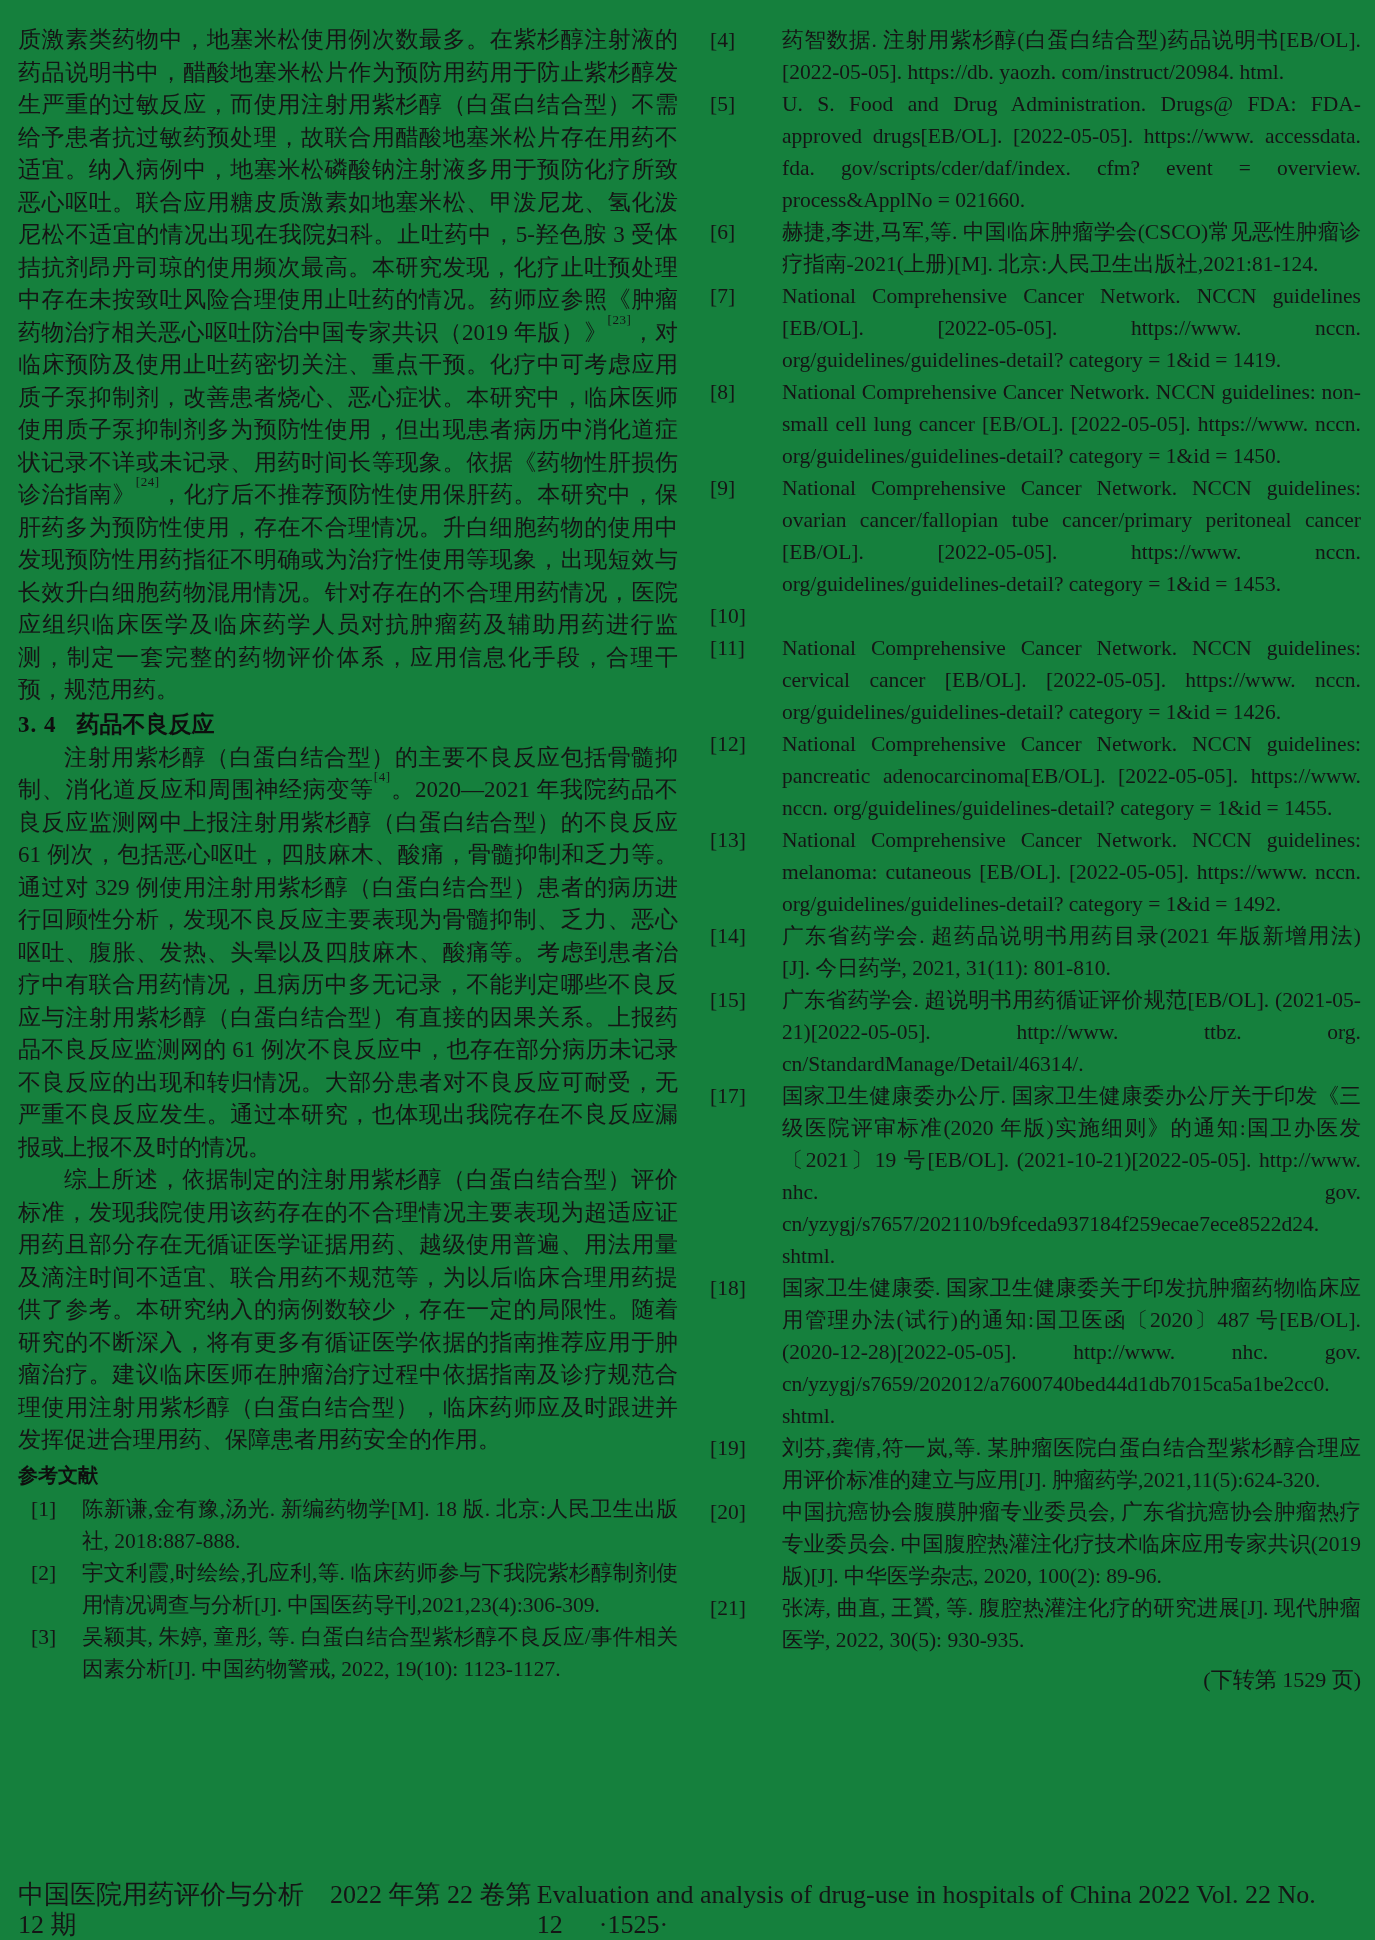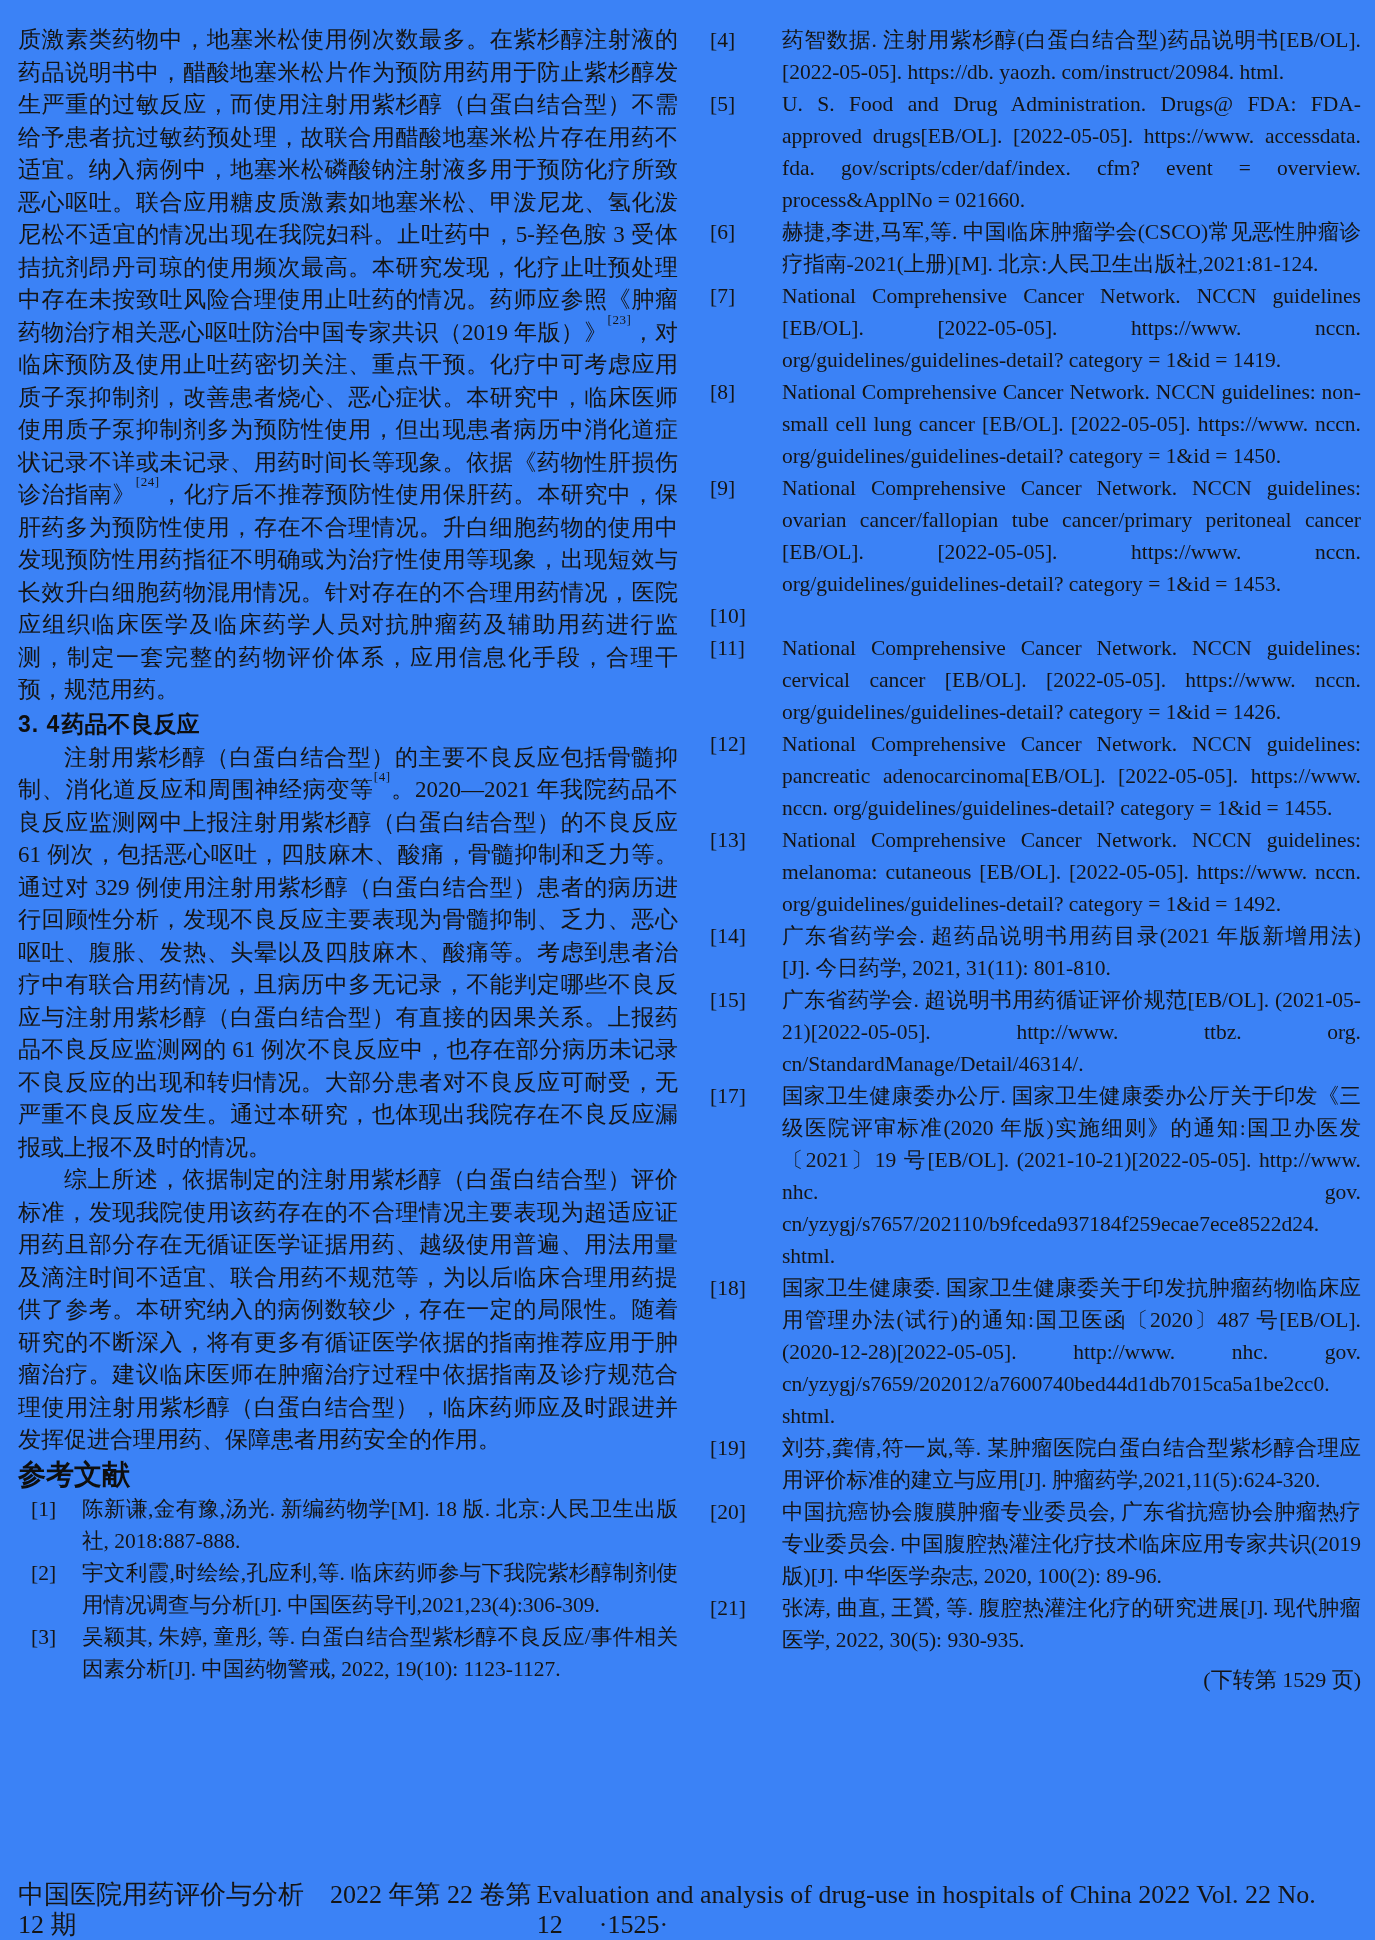--- a/index.html
+++ b/index.html
@@ -1,20 +1,20 @@
 <!DOCTYPE html>
 <html><head>
 <meta charset="utf-8">
 <style>
   * { margin:0; padding:0; box-sizing:border-box; }
   html,body { background:#ffffff; }
   #page {
     position:relative;
     width:1375px; height:1940px;
-    background:#3b82f6;
+    background:#15803d;
     color:#141414;
     font-family:"Liberation Serif","DejaVu Serif",serif;
     overflow:hidden;
   }
   .col-left  { position:absolute; left:18px;  top:24px; width:660px; }
   .col-right { position:absolute; left:708px; top:24px; width:653px; }
 
   .para {
     font-size:23px; line-height:32.5px;
     text-align:justify; color:#151515;
@@ -23,24 +23,24 @@
   sup.cite {
     font-size:13px; line-height:0;
     position:relative; top:-0.55em;
     letter-spacing:0.5px;
   }
   .sec-heading {
     font-family:"Liberation Sans","DejaVu Sans",sans-serif;
     font-weight:bold; font-size:23px; line-height:35px;
     color:#0e0e0e;
   }
-  .sec-heading .sec-num { margin-right:1px; letter-spacing:1px; }
+  .sec-heading .sec-num { margin-right:20px; letter-spacing:1px;font-family:Liberation Serif, serif; }
   .refs-heading {
     font-family:"Liberation Sans","DejaVu Sans",sans-serif;
-    font-weight:bold; font-size:28px; line-height:36px;
+    font-weight:bold; font-size:20px; line-height:36px;
     color:#0e0e0e;
   }
   .ref { display:flex; font-size:21.5px; line-height:32px; color:#151515; }
   .col-left  .ref-num { flex:0 0 64px; padding-left:13px; }
   .col-right .ref-num { flex:0 0 74px; padding-left:2px; }
   .ref-body { flex:1; text-align:justify; word-break:break-word; }
   .cont-note { text-align:right; font-size:22px; line-height:32px; margin-top:8px; }
 
   .footer {
     position:absolute; left:18px; right:16px; top:1880px;

